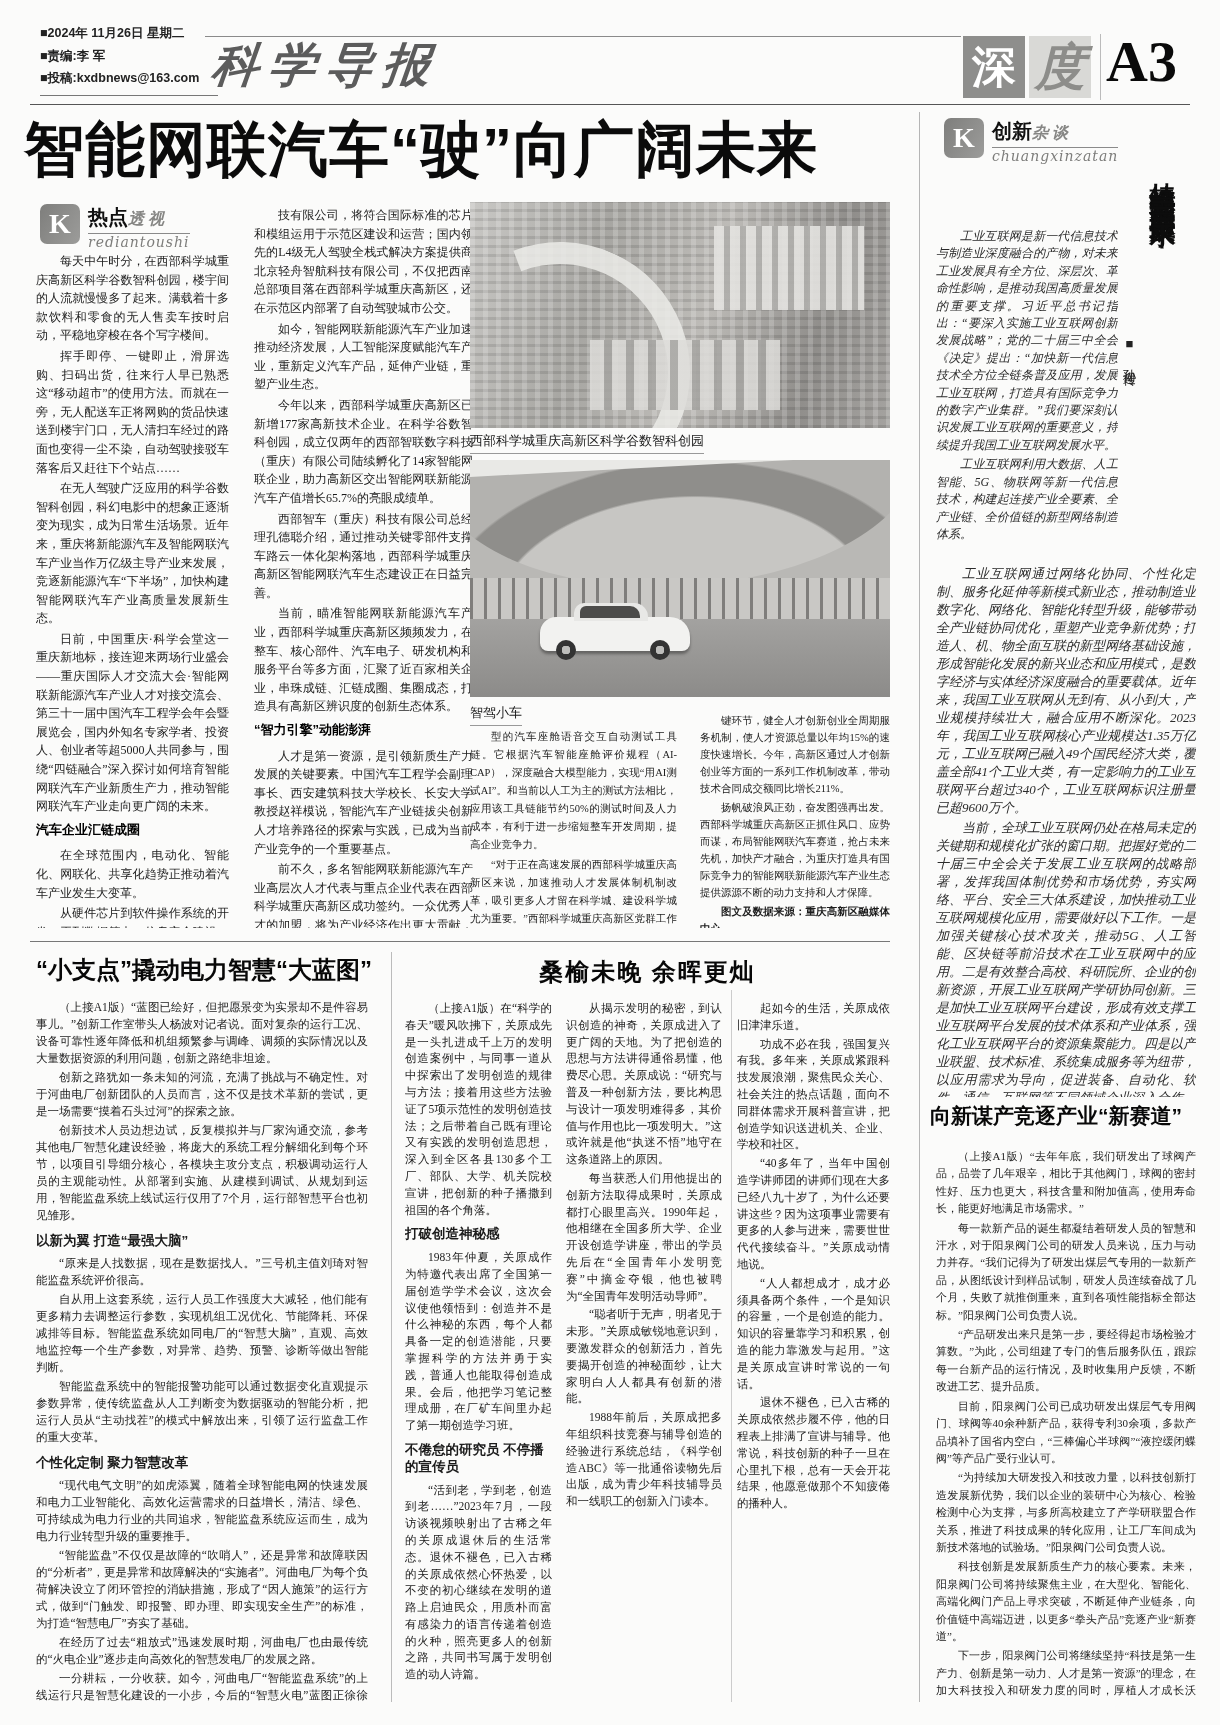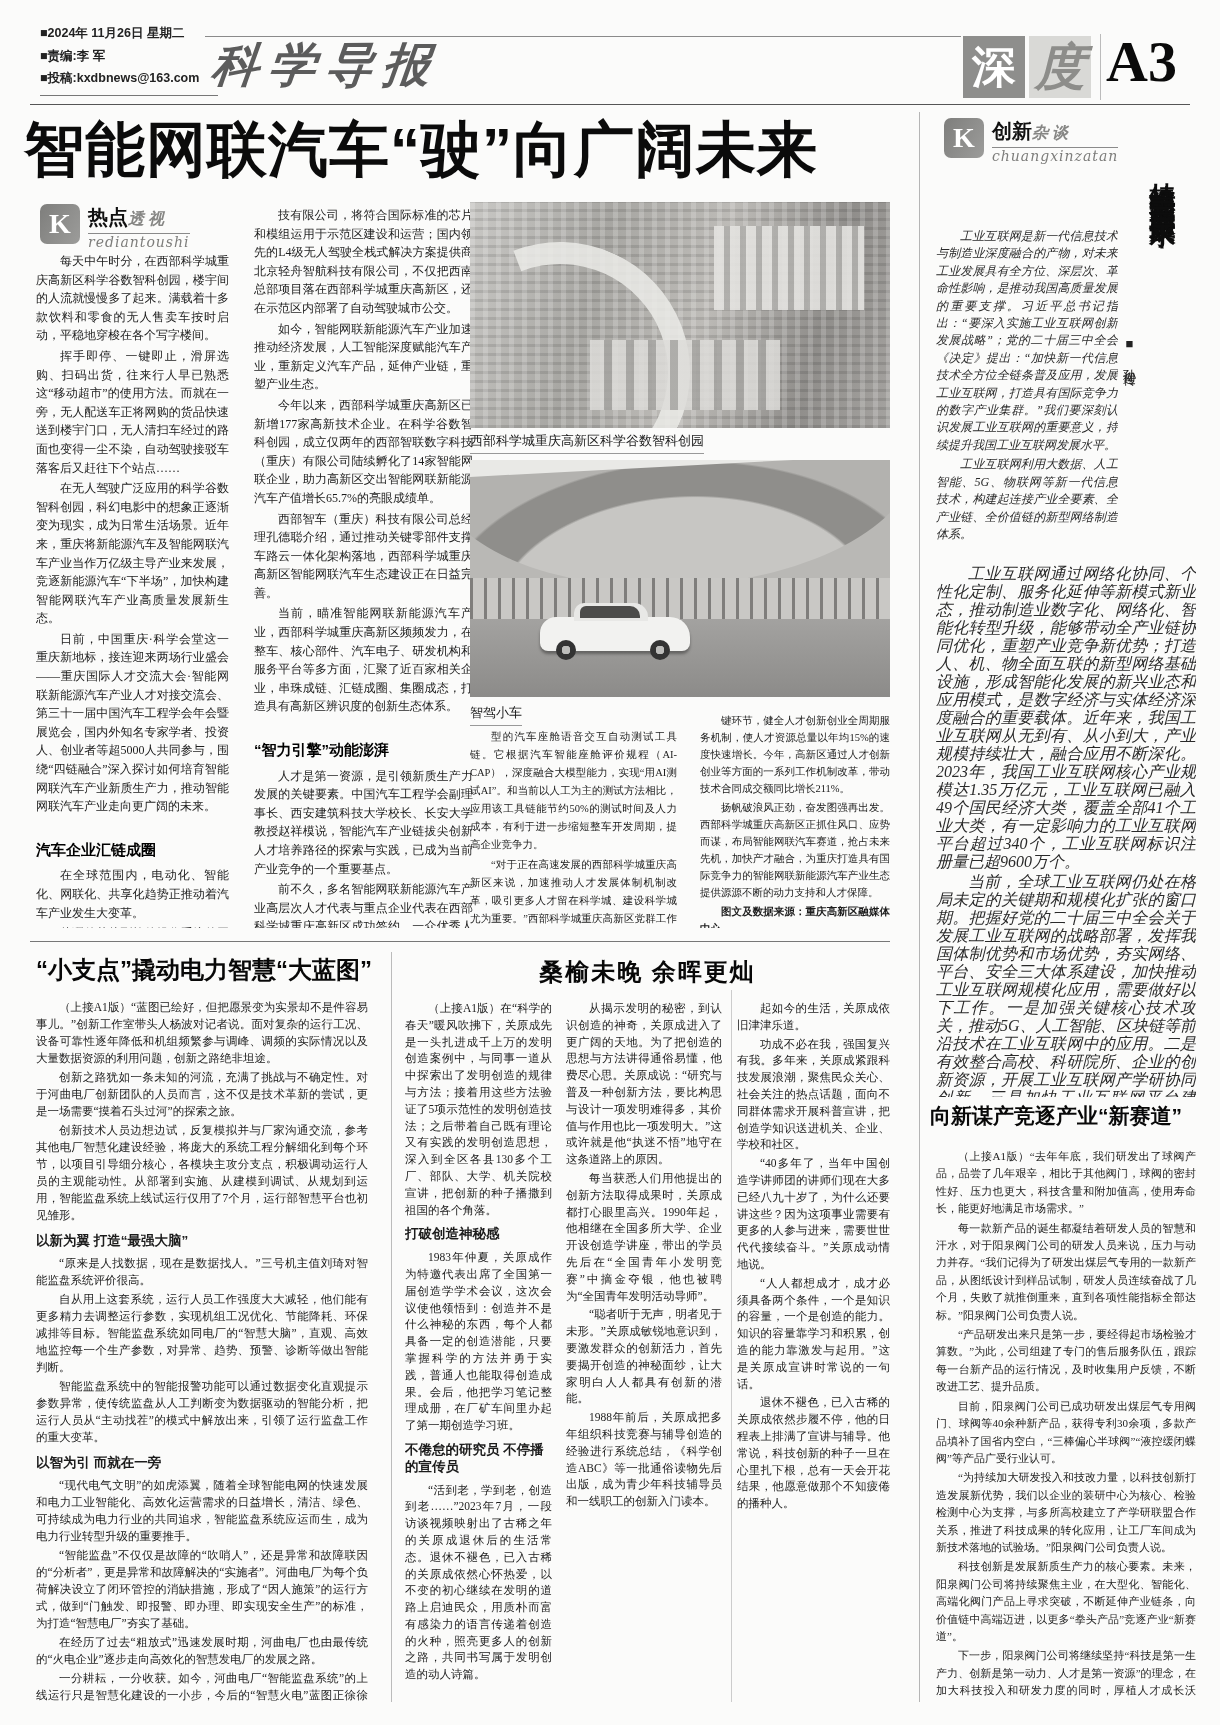--- a/index.html
+++ b/index.html
@@ -36,22 +36,22 @@
 .btxt{border-bottom:1px solid #8a8a8a;padding-bottom:2px}
 .bt1{font-size:20px;font-weight:bold;color:#111;
   font-family:"Liberation Sans",sans-serif;display:inline}
 .bt2{font-size:16px;font-weight:bold;font-style:italic;color:#868684;
   letter-spacing:4px;display:inline;font-family:"DejaVu Serif",serif}
 .bpy{font-size:14px;font-style:italic;color:#7d7d7b;letter-spacing:1px;
   font-family:"DejaVu Serif",serif}
 
 .mcol{font-size:12px;line-height:18.6px}
 .scol{font-size:10.5px}
-.subhead{font-weight:bold;font-size:15px;text-indent:0;text-align:left;
-  margin:25px 0 7px 0;color:#000;font-family:"Liberation Sans",sans-serif}
+.subhead{font-weight:bold;font-size:13px;text-indent:0;text-align:left;
+  margin:5px 0 7px 0;color:#000;font-family:"Liberation Sans",sans-serif}
 .caption{font-size:13px;color:#1a1a1a}
 .caption span{display:inline-block;border-bottom:1px solid #999;padding-bottom:3px}
 .source{font-weight:bold;text-indent:2em;margin-top:2px}
 
 .photo{position:absolute;overflow:hidden;background:#b5b4b1}
 .ph1{background:
   repeating-linear-gradient(90deg,rgba(255,255,255,.18) 0 5px,rgba(0,0,0,0) 5px 13px),
   repeating-linear-gradient(0deg,rgba(0,0,0,.10) 0 3px,rgba(0,0,0,0) 3px 9px),
   linear-gradient(105deg,#c9c8c5 0%,#a7a6a2 30%,#bdbbb7 55%,#908e8b 80%,#a5a3a0 100%)}
 .ph1 .roadcurve{position:absolute;left:-40px;top:40px;width:260px;height:260px;
@@ -73,21 +73,21 @@
   background:#f2f2f0;border-radius:16px 20px 8px 8px;box-shadow:0 3px 3px rgba(0,0,0,.35)}
 .car .cab{position:absolute;left:34px;top:-14px;width:74px;height:18px;
   background:#e8e8e6;border-radius:10px 14px 0 0}
 .car .win{position:absolute;left:40px;top:-11px;width:60px;height:12px;
   background:#4c4c4a;border-radius:6px 10px 0 0}
 .car .w1,.car .w2{position:absolute;bottom:-9px;width:20px;height:20px;border-radius:50%;
   background:radial-gradient(#bdbdbb 0 30%,#333 32%)}
 .car .w1{left:16px}.car .w2{right:20px}
 
 .sb-intro{font-size:12px;line-height:17.4px}
-.sb-body{font-size:16px;line-height:18px}
+.sb-body{font-size:13px;line-height:18px}
 .vtitle{writing-mode:vertical-rl;font-size:26px;font-weight:bold;letter-spacing:3px;
   color:#0d0d0d;font-family:"Liberation Sans",sans-serif}
 .vauthor{writing-mode:vertical-rl;font-size:13px;color:#222;letter-spacing:2px}
 
 .bheadline{font-weight:bold;color:#080808;font-family:Liberation Sans, sans-serif}
 .bl-h{left:36px;top:954px;width:370px;font-size:24px;letter-spacing:0px}
 .bm-h{left:405px;top:956px;width:485px;font-size:24px;text-align:center;letter-spacing:2px}
 .br-h{left:930px;top:1102px;width:266px;font-size:21px;text-align:left}
 .bcol{font-size:11.5px;line-height:17px}
 .bsub{font-weight:bold;font-size:13.5px;text-indent:0;margin:8px 0 6px 0;
@@ -227,21 +227,21 @@
       <p>（上接A1版）“蓝图已绘好，但把愿景变为实景却不是件容易事儿。”创新工作室带头人杨波对记者说。面对复杂的运行工况、设备可靠性逐年降低和机组频繁参与调峰、调频的实际情况以及大量数据资源的利用问题，创新之路绝非坦途。</p>
       <p>创新之路犹如一条未知的河流，充满了挑战与不确定性。对于河曲电厂创新团队的人员而言，这不仅是技术革新的尝试，更是一场需要“摸着石头过河”的探索之旅。</p>
       <p>创新技术人员边想边试，反复模拟并与厂家沟通交流，参考其他电厂智慧化建设经验，将庞大的系统工程分解细化到每个环节，以项目引导细分核心，各模块主攻分支点，积极调动运行人员的主观能动性。从部署到实施、从建模到调试、从规划到运用，智能监盘系统上线试运行仅用了7个月，运行部智慧平台也初见雏形。</p>
     </div>
   <h4 class="bsub">以新为翼 打造“最强大脑”</h4>
   <div>
       <p>“原来是人找数据，现在是数据找人。”三号机主值刘琦对智能监盘系统评价很高。</p>
       <p>自从用上这套系统，运行人员工作强度大大减轻，他们能有更多精力去调整运行参数，实现机组工况优化、节能降耗、环保减排等目标。智能监盘系统如同电厂的“智慧大脑”，直观、高效地监控每一个生产参数，对异常、趋势、预警、诊断等做出智能判断。</p>
       <p>智能监盘系统中的智能报警功能可以通过数据变化直观提示参数异常，使传统监盘从人工判断变为数据驱动的智能分析，把运行人员从“主动找茬”的模式中解放出来，引领了运行监盘工作的重大变革。</p>
     </div>
-  <h4 class="bsub">以智为引 而就在一旁</h4>
+  <h4 class="bsub">个性化定制 聚力智慧改革</h4>
   <div>
       <p>“现代电气文明”的如虎添翼，随着全球智能电网的快速发展和电力工业智能化、高效化运营需求的日益增长，清洁、绿色、可持续成为电力行业的共同追求，智能监盘系统应运而生，成为电力行业转型升级的重要推手。</p>
       <p>“智能监盘”不仅仅是故障的“吹哨人”，还是异常和故障联因的“分析者”，更是异常和故障解决的“实施者”。河曲电厂为每个负荷解决设立了闭环管控的消缺措施，形成了“因人施策”的运行方式，做到“门触发、即报警、即办理、即实现安全生产”的标准，为打造“智慧电厂”夯实了基础。</p>
       <p>在经历了过去“粗放式”迅速发展时期，河曲电厂也由最传统的“火电企业”逐步走向高效化的智慧发电厂的发展之路。</p>
       <p>一分耕耘，一分收获。如今，河曲电厂“智能监盘系统”的上线运行只是智慧化建设的一小步，今后的“智慧火电”蓝图正徐徐展开，在电力智慧化建设的广阔舞台上，书写出属于自己的辉煌篇章。</p>
     </div>
 </div>
 
 <h2 class="abs bheadline bm-h">桑榆未晚 余晖更灿</h2>
 <div class="abs col bcol" style="left:405px;top:1000px;width:147px;height:702px;line-height:16.8px">

